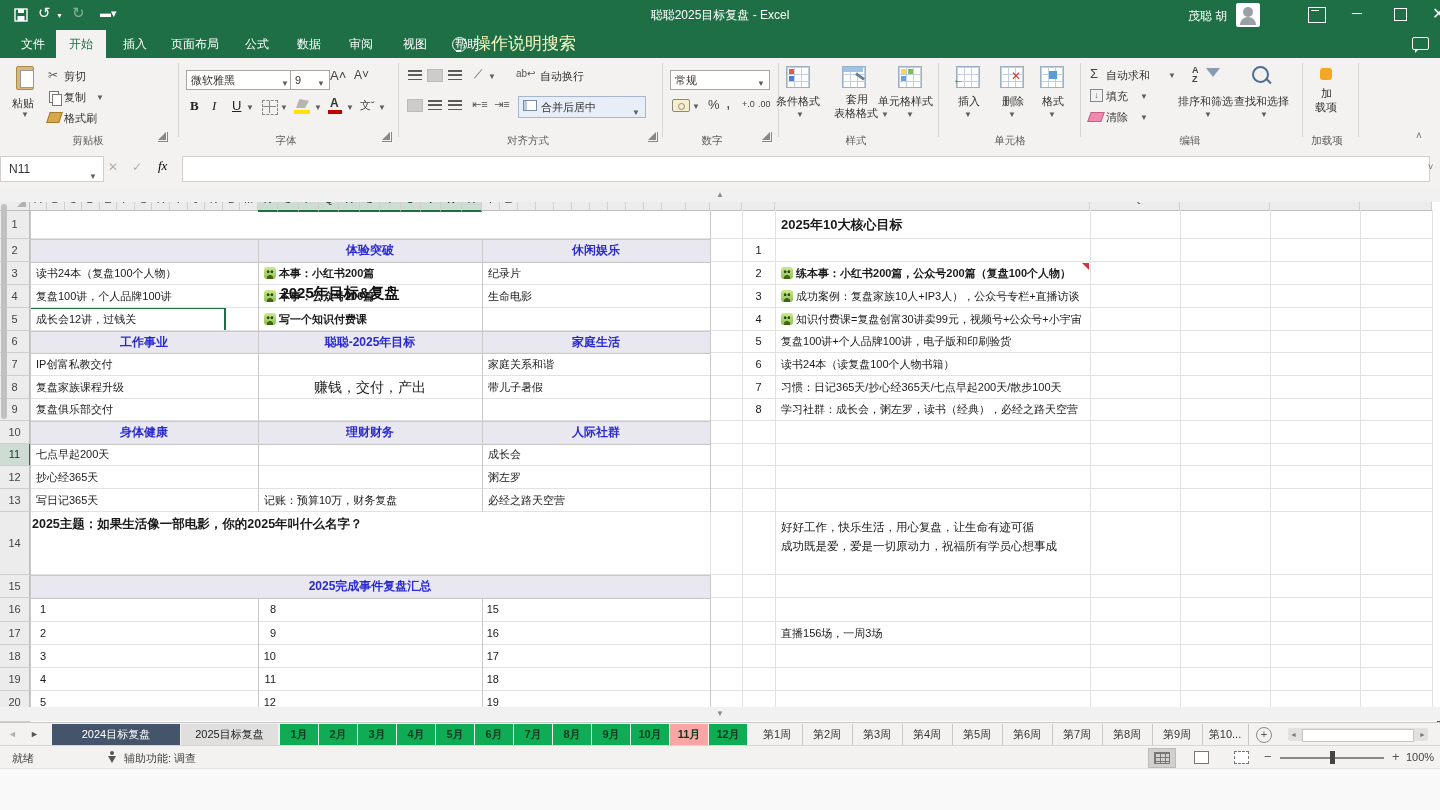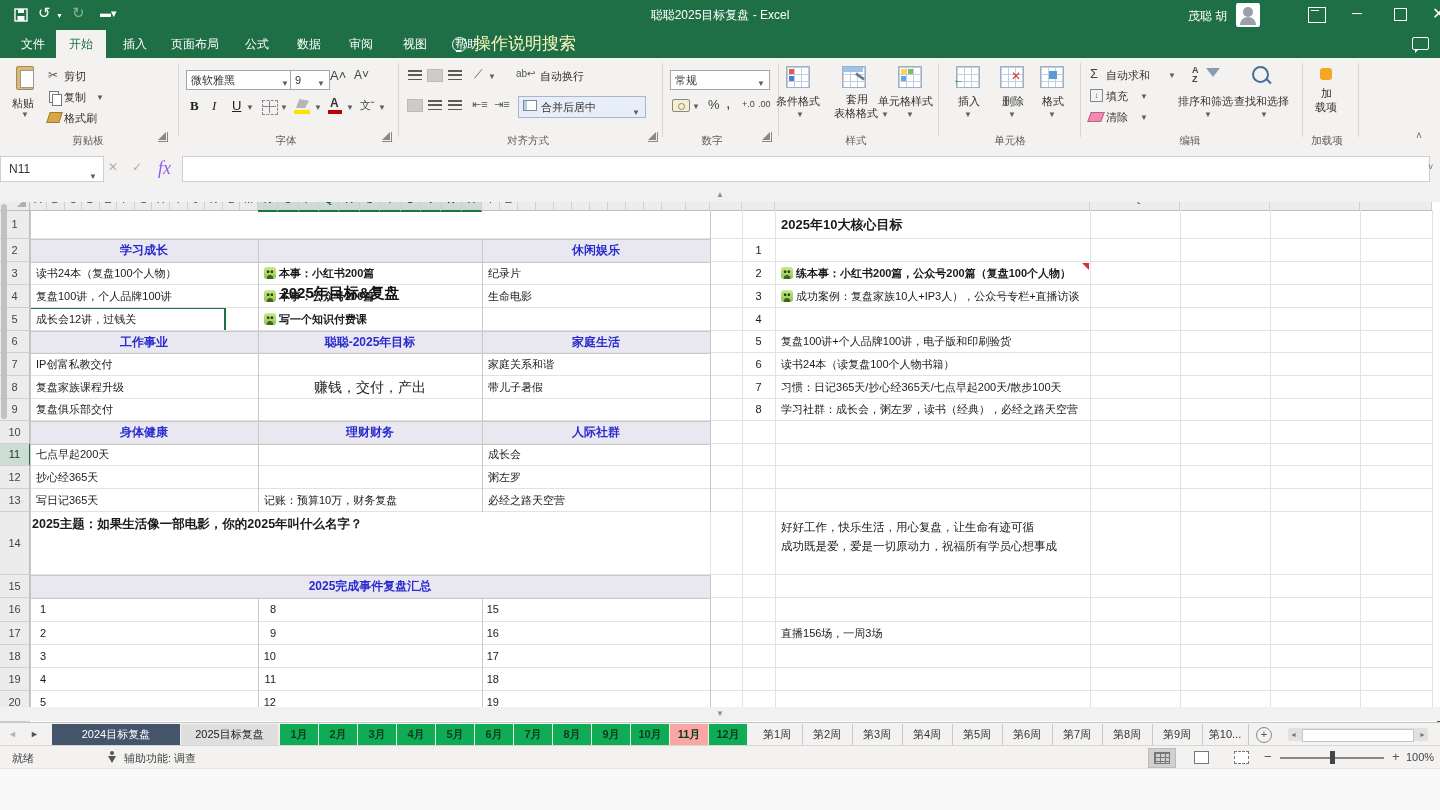--- a/index.html
+++ b/index.html
@@ -246,21 +246,21 @@
     <div class="abs rtext" style="left:1315px;top:42px">载项</div>
     <div class="rlabel" style="left:1327px">加载项</div>
     <div class="vsep" style="left:1358px"></div>
     <div class="abs" style="left:1416px;top:72px;font-size:10px;color:#666">˄</div>
   </div>
 
   <div class="abs" id="formulabar">
     <div class="abs" style="left:0;top:4px;width:94px;height:24px;background:#fff;border:1px solid #d0cece;line-height:24px;padding-left:8px;font-size:12px;color:#333"><span>N11</span><span class="dd" style="float:right;margin:8px 6px 0 0">▼</span></div>
     <div class="abs" style="left:108px;top:8px;font-size:12px;color:#b0aeac">✕</div>
     <div class="abs" style="left:132px;top:8px;font-size:12px;color:#b0aeac">✓</div>
-    <div class="abs" style="left:158px;top:6px;font-size:18px;color:#8b5cf6;font-style:italic;font-family:'Liberation Serif',serif">fx</div>
+    <div class="abs" style="left:158px;top:6px;font-size:13px;color:#000000;font-style:italic;font-family:'Liberation Serif',serif">fx</div>
     <div class="abs" style="left:182px;top:4px;width:1240px;height:24px;background:#fff;border:1px solid #d0cece;line-height:24px;padding-left:6px"></div>
     <div class="abs" style="left:1428px;top:10px;font-size:9px;color:#666">˅</div>
   </div>
 
   <div class="abs" id="sheet">
       <div style="left: 0px; top: 0px; width: 29px; height: 22px; background: rgb(236, 236, 236); border-right: 1px solid rgb(189, 189, 189); border-bottom: 1px solid rgb(189, 189, 189);">
         <div style="left: 17px; top: 10px; width: 0px; height: 0px; border-left: 9px solid transparent; border-bottom: 9px solid rgb(179, 176, 173); position: absolute;"></div>
       </div>
       <div class="ch" style="left: 30px; width: 16px; font-size: 11px;">A</div>
       <div class="ch" style="left: 47px; width: 16.58px; font-size: 11px;">B</div>
@@ -360,21 +360,21 @@
       <div class="vline" style="left: 1360.03px; top: 22px; height: 504px;"></div>
       <div class="vline" style="left: 1431.63px; top: 22px; height: 504px;"></div>
       <div class="tvline" style="left: 258px; top: 51px; height: 273px;"></div>
       <div class="tvline" style="left: 482px; top: 51px; height: 273px;"></div>
       <div class="tvline" style="left: 258px; top: 410px; height: 116px;"></div>
       <div class="tvline" style="left: 482px; top: 410px; height: 116px;"></div>
       <div class="tvline" style="left: 710px; top: 23px; height: 301px;"></div>
       <div class="tvline" style="left: 710px; top: 387px; height: 139px;"></div>
       <div class="tvline" style="left: 30px; top: 23px; height: 503px;"></div>
       <div style="left: 30px; top: 23px; width: 680px; height: 28px; line-height: 28px; text-align: center; font-weight: bold; font-size: 15px; color: rgb(17, 17, 17);">2025年目标&amp;复盘</div>
-      <div class="hdrtxt" style="left: 30px; top: 51px; width: 228px; line-height: 23px;">学习成长</div>
+      <div class="hdrtxt" style="left: 258px; top: 51px; width: 224px; line-height: 23px;">体验突破</div>
       <div class="hdrtxt" style="left: 482px; top: 51px; width: 228px; line-height: 23px;">休闲娱乐</div>
       <div class="celltxt" style="left: 36px; top: 74px; line-height: 22px;"><span>读书24本（复盘100个人物）</span></div>
       <div class="celltxt" style="left: 264px; top: 74px; line-height: 22px;"><span class="smiley"></span><span style="font-weight: bold;">本事：小红书200篇</span></div>
       <div class="celltxt" style="left: 488px; top: 74px; line-height: 22px;"><span>纪录片</span></div>
       <div class="celltxt" style="left: 36px; top: 97px; line-height: 22px;"><span>复盘100讲，个人品牌100讲</span></div>
       <div class="celltxt" style="left: 264px; top: 97px; line-height: 22px;"><span class="smiley"></span><span style="font-weight: bold;">本事：公众号200篇</span></div>
       <div class="celltxt" style="left: 488px; top: 97px; line-height: 22px;"><span>生命电影</span></div>
       <div class="celltxt" style="left: 36px; top: 120px; line-height: 22px;"><span>成长会12讲，过钱关</span></div>
       <div class="celltxt" style="left: 264px; top: 120px; line-height: 22px;"><span class="smiley"></span><span style="font-weight: bold;">写一个知识付费课</span></div>
       <div class="celltxt" style="left: 488px; top: 120px; line-height: 22px;"><span></span></div>
@@ -419,20 +419,21 @@
       <div class="celltxt" style="left: 482px; top: 503px; width: 17px; text-align: right; line-height: 22px;">19</div>
       <div class="celltxt" style="left: 781.03px; top: 23px; line-height: 28px; font-weight: bold; font-size: 13px;">2025年10大核心目标</div>
       <div class="celltxt" style="left: 742.03px; top: 51px; width: 33px; text-align: center; line-height: 22px;">1</div>
       <div class="celltxt" style="left: 781.03px; top: 51px; line-height: 22px;"><span></span></div>
       <div class="celltxt" style="left: 742.03px; top: 74px; width: 33px; text-align: center; line-height: 22px;">2</div>
       <div class="celltxt" style="left: 781.03px; top: 74px; line-height: 22px; font-weight: bold;"><span class="smiley"></span><span>练本事：小红书200篇，公众号200篇（复盘100个人物）</span></div>
       <div style="left: 1082.03px; top: 75px; width: 0px; height: 0px; border-left: 7px solid transparent; border-top: 7px solid rgb(209, 52, 56); position: absolute;"></div>
       <div class="celltxt" style="left: 742.03px; top: 97px; width: 33px; text-align: center; line-height: 22px;">3</div>
       <div class="celltxt" style="left: 781.03px; top: 97px; line-height: 22px;"><span class="smiley"></span><span>成功案例：复盘家族10人+IP3人），公众号专栏+直播访谈</span></div>
       <div class="celltxt" style="left: 742.03px; top: 120px; width: 33px; text-align: center; line-height: 22px;">4</div>
+      <div class="celltxt" style="left: 781.03px; top: 120px; line-height: 22px;"><span class="smiley"></span><span>知识付费课=复盘创富30讲卖99元，视频号+公众号+小宇宙</span></div>
       <div class="celltxt" style="left: 742.03px; top: 143px; width: 33px; text-align: center; line-height: 21px;">5</div>
       <div class="celltxt" style="left: 781.03px; top: 143px; line-height: 21px;"><span>复盘100讲+个人品牌100讲，电子版和印刷验货</span></div>
       <div class="celltxt" style="left: 742.03px; top: 165px; width: 33px; text-align: center; line-height: 22px;">6</div>
       <div class="celltxt" style="left: 781.03px; top: 165px; line-height: 22px;"><span>读书24本（读复盘100个人物书籍）</span></div>
       <div class="celltxt" style="left: 742.03px; top: 188px; width: 33px; text-align: center; line-height: 22px;">7</div>
       <div class="celltxt" style="left: 781.03px; top: 188px; line-height: 22px;"><span>习惯：日记365天/抄心经365天/七点早起200天/散步100天</span></div>
       <div class="celltxt" style="left: 742.03px; top: 211px; width: 33px; text-align: center; line-height: 21px;">8</div>
       <div class="celltxt" style="left: 781.03px; top: 211px; line-height: 21px;"><span>学习社群：成长会，粥左罗，读书（经典），必经之路天空营</span></div>
       <div class="celltxt" style="left: 781.03px; top: 330px; line-height: 19px; font-size: 11.5px;">
         <div>好好工作，快乐生活，用心复盘，让生命有迹可循</div>

